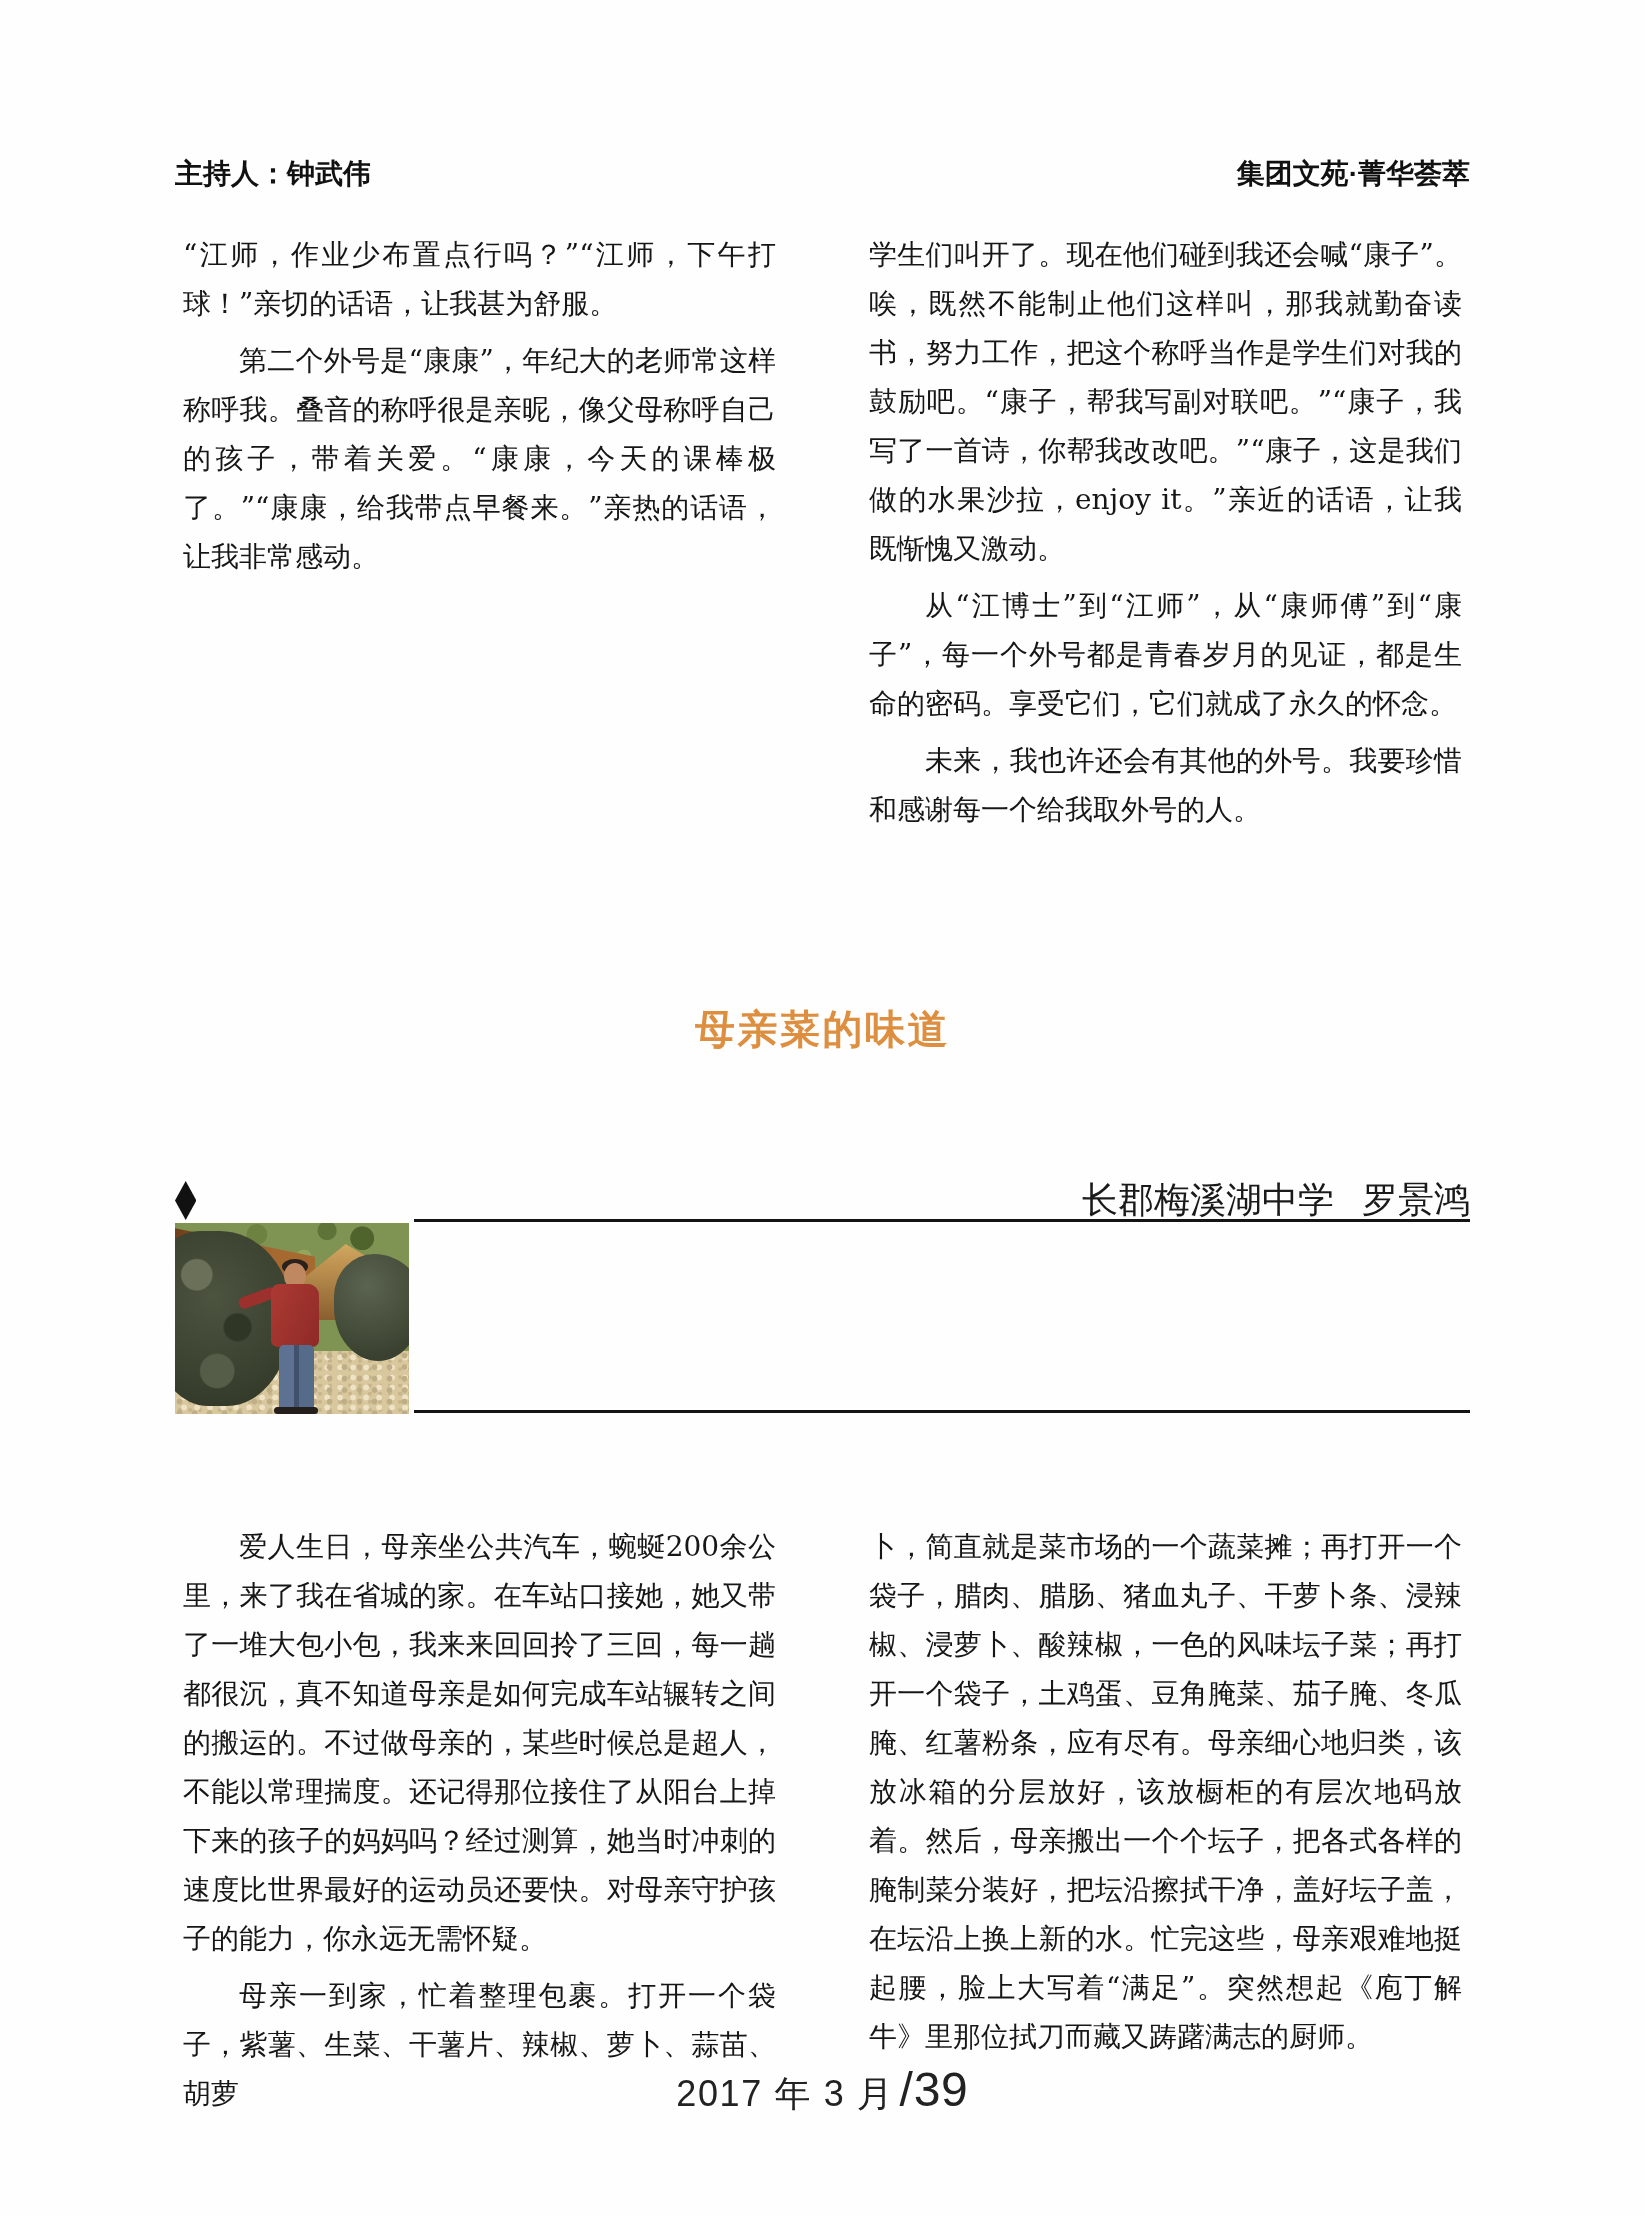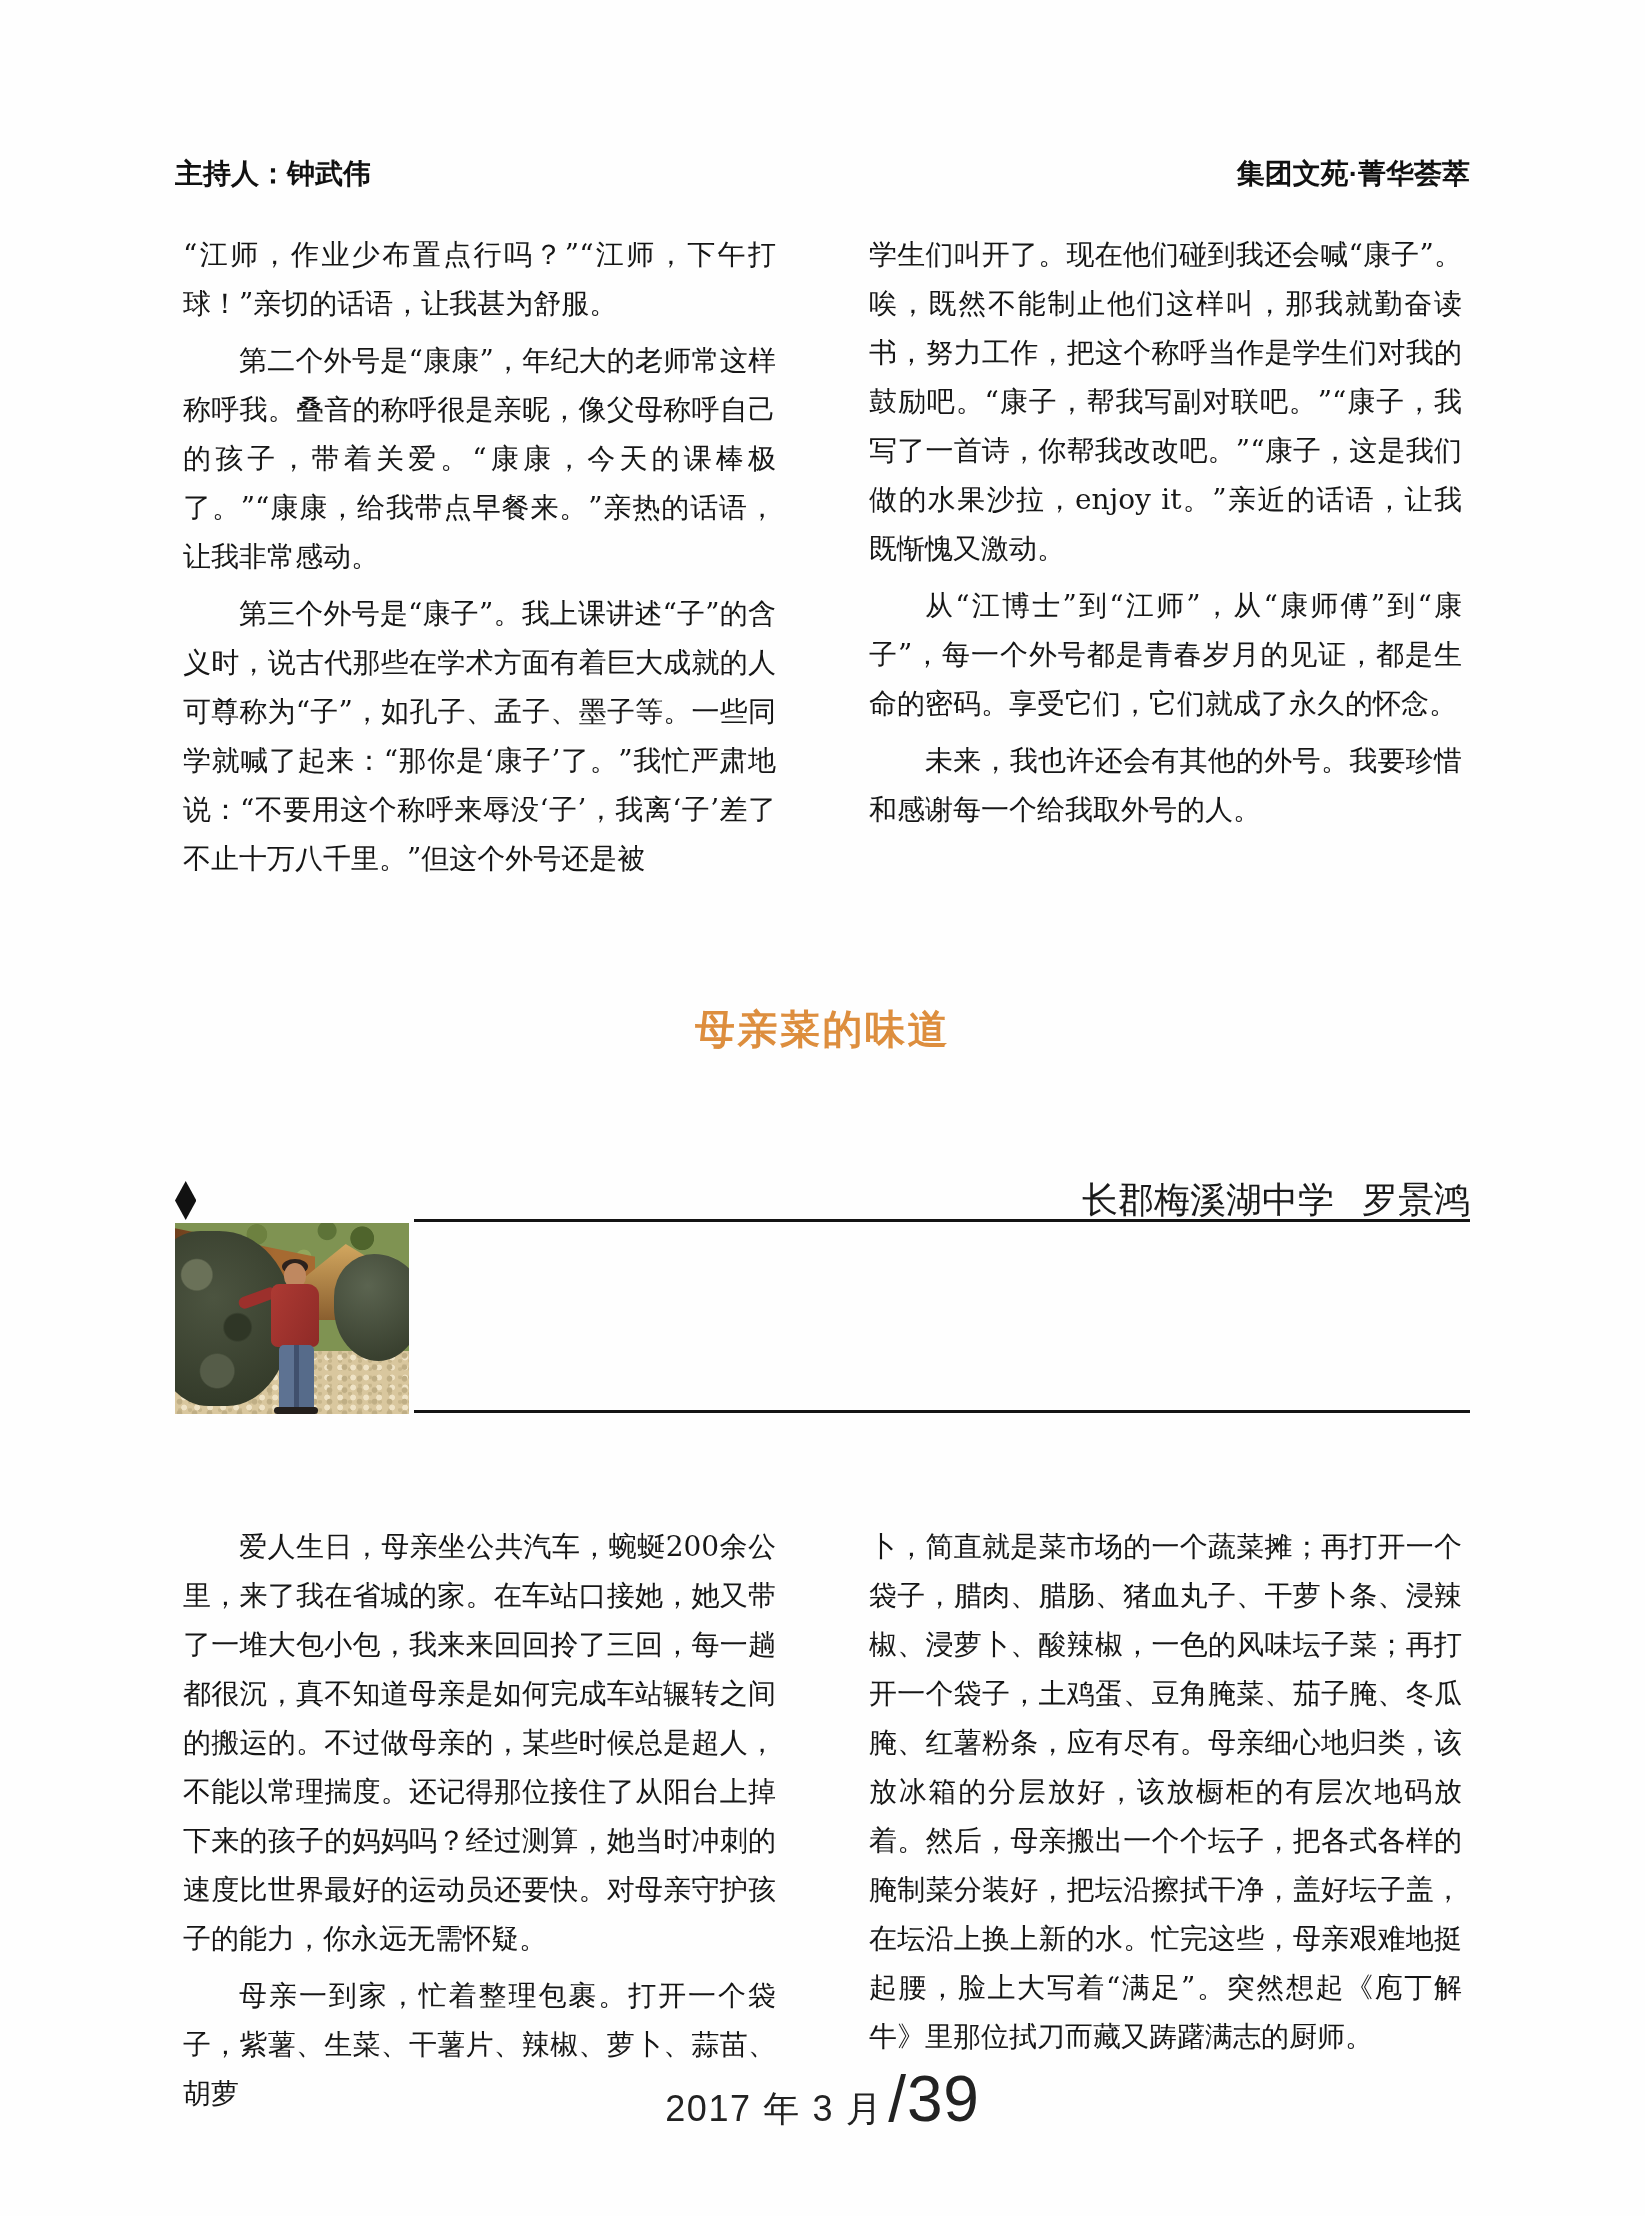--- a/index.html
+++ b/index.html
@@ -79,37 +79,36 @@
         background:linear-gradient(115deg,#ad3a33,#8e2a27);}
   .ph-legs{left:20px;top:84px;width:35px;height:66px;border-radius:5px 5px 2.5px 2.5px;
         background:linear-gradient(90deg,#5d7292 44%,#40506d 44% 56%,#566b8a 56%);}
   .ph-shoes{left:15px;top:146px;width:44px;height:7.4px;border-radius:4.1px;background:#241f1c;}
 
   
   .page-footer{position:absolute;top:2062px;left:0;width:1645px;display:flex;
         justify-content:center;align-items:baseline;gap:5px;
         font-family:"Liberation Sans", sans-serif;color:#222;}
   .page-footer .date{font-size:36px;letter-spacing:1.6px;}
-  .page-footer .num{font-size:64px;letter-spacing:0.8px;}
+  .page-footer .num{font-size:48px;letter-spacing:0.8px;}
 </style>
 </head>
 <body>
 
 <div class="page">
 
   <div class="page-header">
     <span>主持人：钟武伟</span>
     <span>集团文苑·菁华荟萃</span>
   </div>
 
   <div class="cols top">
     <div class="col">
         <p class="">“江师，作业少布置点行吗？”“江师，下午打球！”亲切的话语，让我甚为舒服。</p>
         <p class="indent">第二个外号是“康康”，年纪大的老师常这样称呼我。叠音的称呼很是亲昵，像父母称呼自己的孩子，带着关爱。“康康，今天的课棒极了。”“康康，给我带点早餐来。”亲热的话语，让我非常感动。</p>
-        <p class="indent">第三个外号是“康子”。我上课讲述“子”的含义时，说古代那些在学术方面有着巨大成就的人可尊称为“子”，如孔子、孟子、墨子等。一些同学就喊了起来：“那你是‘康子’了。”我忙严肃地说：“不要用这个称呼来辱没‘子’，我离‘子’差了不止十万八千里。”但这个外号还是被</p>
       </div>
     <div class="col">
         <p class="">学生们叫开了。现在他们碰到我还会喊“康子”。唉，既然不能制止他们这样叫，那我就勤奋读书，努力工作，把这个称呼当作是学生们对我的鼓励吧。“康子，帮我写副对联吧。”“康子，我写了一首诗，你帮我改改吧。”“康子，这是我们做的水果沙拉，enjoy it。”亲近的话语，让我既惭愧又激动。</p>
         <p class="indent">从“江博士”到“江师”，从“康师傅”到“康子”，每一个外号都是青春岁月的见证，都是生命的密码。享受它们，它们就成了永久的怀念。</p>
         <p class="indent">未来，我也许还会有其他的外号。我要珍惜和感谢每一个给我取外号的人。</p>
       </div>
   </div>
 
   <div class="article-title" style="color: rgb(221, 142, 62);">母亲菜的味道</div>
   <div class="byline">

